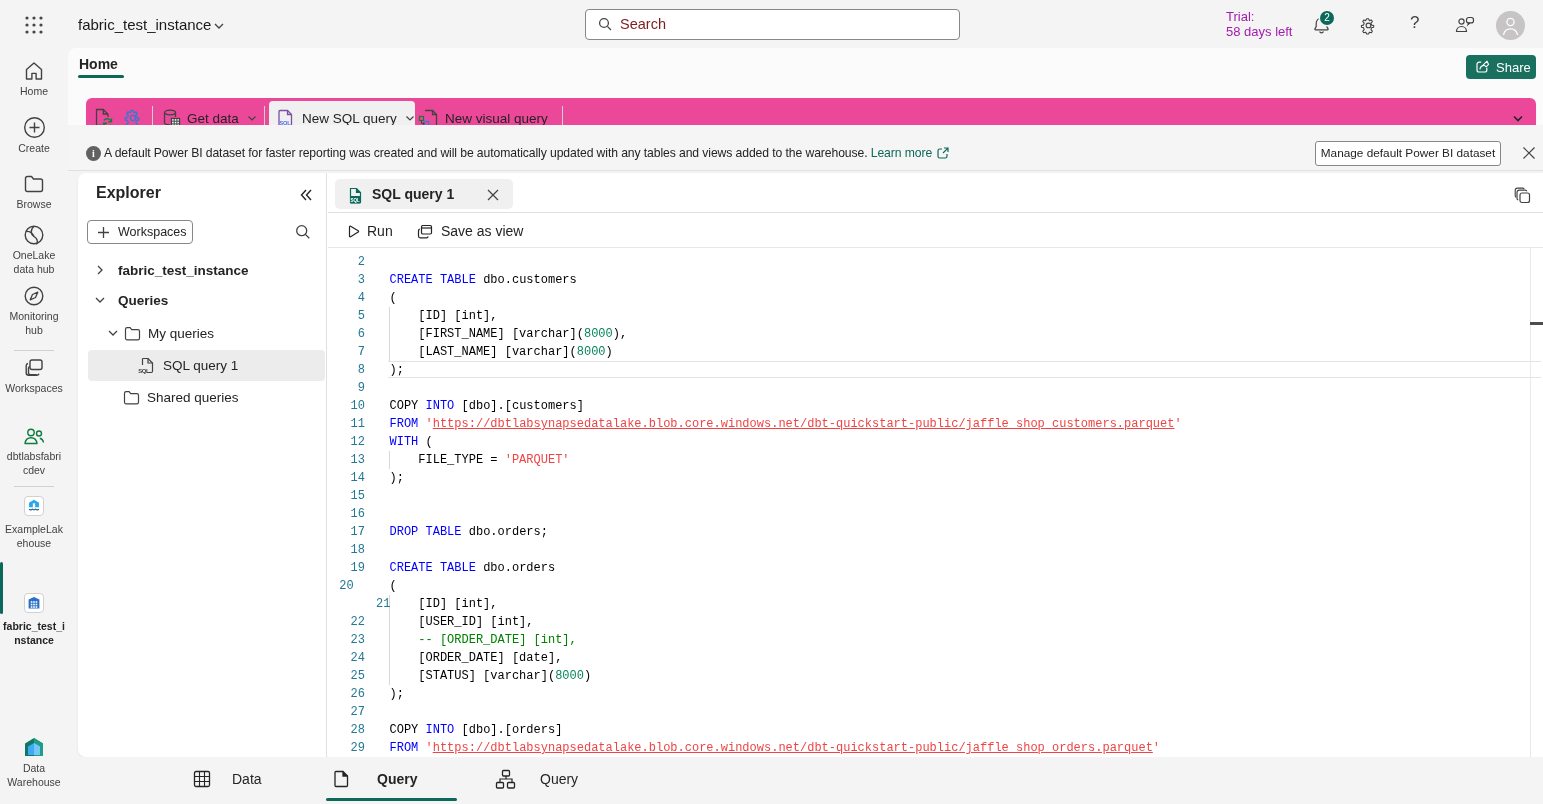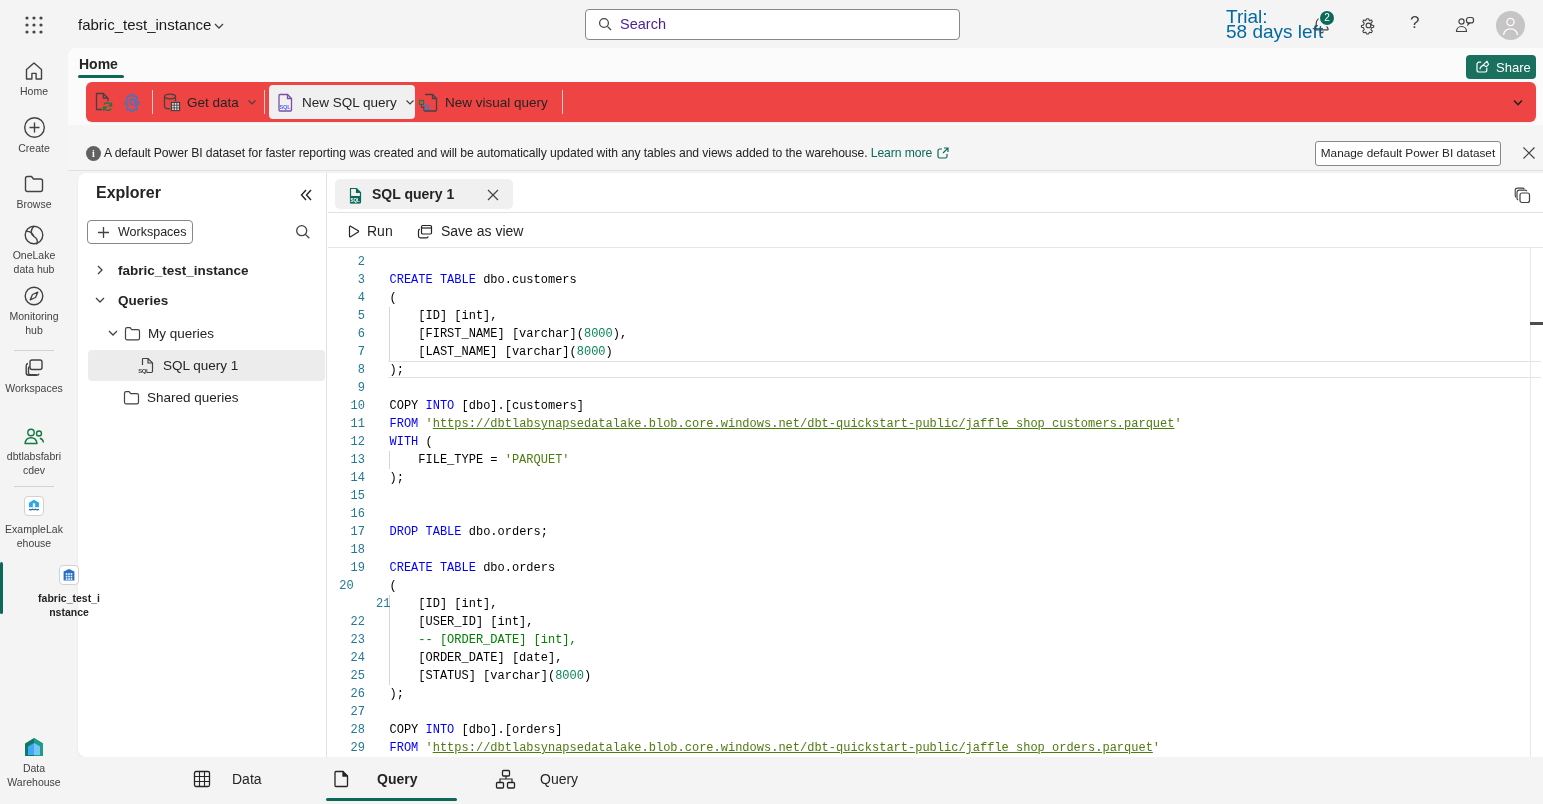--- a/index.html
+++ b/index.html
@@ -8,37 +8,37 @@
   .abs { position:absolute; }
   svg { display:block; }
   
   #topbar { position:absolute; left:0; top:0; width:1543px; height:48px; background:#f4f4f4; }
   
   #rail { position:absolute; left:0; top:48px; width:68px; height:756px; background:#f4f4f4; z-index:5; }
   .railitem { position:absolute; width:68px; text-align:center; font-size:10.5px; color:#424242; line-height:13.5px; }
   .railitem svg { margin:0 auto 3px auto; }
   
   #ribbon { position:absolute; left:68px; top:48px; width:1475px; height:77px; background:#fbfbfb; border-radius:8px 0 0 0; }
-  #toolcard { position:absolute; left:86px; top:82px; width:1450px; height:40px; background:#ef4444; border-radius:6px; box-shadow:0 1px 2px rgba(0,0,0,0.07); }
+  #toolcard { position:absolute; left:86px; top:98px; width:1450px; height:40px; background:#ec4899; border-radius:6px; box-shadow:0 1px 2px rgba(0,0,0,0.07); }
   .tbtn { position:absolute; top:0; height:40px; display:flex; align-items:center; font-size:13.5px; color:#242424; }
   .tsep { position:absolute; top:8px; width:1px; height:24px; background:#d1d1d1; }
   
   #banner { position:absolute; left:68px; top:125px; width:1475px; height:46px; background:#f5f5f5; border-bottom:1px solid #e0e0e0; }
   
   #panel { position:absolute; left:78px; top:173px; width:1465px; height:584px; background:#ffffff; border-radius:8px 0 0 8px; box-shadow:0 1px 3px rgba(0,0,0,0.06); }
   #vdivider { position:absolute; left:326px; top:173px; width:1px; height:584px; background:#e0e0e0; }
   
   .treerow { position:absolute; left:8px; width:237px; height:32px; display:flex; align-items:center; font-size:13.5px; color:#242424; }
   
   #tabbar { position:absolute; left:328px; top:173px; width:1215px; height:40px; border-bottom:1px solid #e0e0e0; background:#fff; border-radius:0; }
   #codearea { position:absolute; left:328px; top:248px; width:1215px; height:509px; background:#fff; overflow:hidden; font-family:"Liberation Mono", monospace; font-size:12px; line-height:18px; white-space:pre; }
   .ln { position:absolute; left:0; width:37px; text-align:right; color:#237893; }
   .cl { position:absolute; left:61.5px; color:#000; }
   .kw { color:#0000ff; }
-  .str { color:#4d7c0f; }
+  .str { color:#ef4444; }
   .num { color:#098658; }
   .com { color:#008000; }
   .url { text-decoration:underline; }
   
   #bottombar { position:absolute; left:0; top:757px; width:1543px; height:47px; background:#f4f4f4; }
 </style>
 </head>
 <body>
 <div id="topbar">
 
@@ -58,23 +58,23 @@
   <div class="abs" style="left:78px;top:16px;font-size:15px;color:#1b1a19;">fabric_test_instance</div>
   <svg class="abs" style="left:213px;top:20px;" width="12" height="12" viewBox="0 0 12 12">
       <path d="M2 4l4 4 4-4" fill="none" stroke="#424242" stroke-width="1.3"></path>
     </svg>
 
   <div class="abs" style="left:585px;top:9px;width:375px;height:31px;background:#fff;border:1px solid #8a8886;border-radius:4px;"></div>
   <svg class="abs" style="left:598px;top:17px;" width="15" height="15" viewBox="0 0 15 15">
       <circle cx="6" cy="6" r="4.4" fill="none" stroke="#484644" stroke-width="1.3"></circle>
       <path d="M9.4 9.4L13 13" stroke="#484644" stroke-width="1.3"></path>
     </svg>
-  <div class="abs" style="left:620px;top:16px;font-size:14.5px;color:#4c1d95;">Search</div>
-
-  <div class="abs" style="left:1226px;top:9px;font-size:19px;line-height:15px;color:#0369a1;">Trial:<br>58 days left</div>
+  <div class="abs" style="left:620px;top:16px;font-size:14.5px;color:#7f1d1d;">Search</div>
+
+  <div class="abs" style="left:1226px;top:9px;font-size:13px;line-height:15px;color:#a21caf;">Trial:<br>58 days left</div>
 
   <svg class="abs" style="left:1312px;top:16px;" width="19" height="19" viewBox="0 0 19 19">
     <path d="M9.5 2.2c3.2 0 5.3 2.3 5.3 5.3v3l1.3 2.4c.2.4-.1.9-.6.9H3.5c-.5 0-.8-.5-.6-.9l1.3-2.4v-3c0-3 2.1-5.3 5.3-5.3z" fill="none" stroke="#424242" stroke-width="1.2"></path>
     <path d="M7.6 15.5c.3.9 1 1.4 1.9 1.4s1.6-.5 1.9-1.4" fill="none" stroke="#424242" stroke-width="1.2"></path>
   </svg>
   <circle class="abs"></circle>
   <div class="abs" style="left:1320px;top:11px;width:14px;height:14px;border-radius:50%;background:#0c695a;box-shadow:0 0 0 1.5px #f4f4f4;color:#fff;font-size:10px;text-align:center;line-height:14px;">2</div>
 
   <svg class="abs" style="left:1359px;top:16px;" width="19" height="19" viewBox="0 0 20 20">
     <path d="M10 2.5l1 2.1 2.3-.6 1 1.7-1.6 1.7.8 2.2 2.3.4v2l-2.3.4-.8 2.2 1.6 1.7-1 1.7-2.3-.6-1 2.1h-2l-1-2.1-2.3.6-1-1.7 1.6-1.7-.8-2.2-2.3-.4v-2l2.3-.4.8-2.2L3.7 5.7l1-1.7 2.3.6 1-2.1z" fill="none" stroke="#424242" stroke-width="1.2" stroke-linejoin="round" transform="scale(0.95) translate(0.5,0.5)"></path>
@@ -161,21 +161,21 @@
   <div class="railitem" style="top:448px;">
     <svg width="20" height="20" viewBox="0 0 20 20" style="border:1px solid #d1d1d1;border-radius:4px;background:#fff;margin-bottom:7px;">
       <path d="M10 3l5.5 3.5v5h-11v-5z" fill="#28a8ea"></path>
       <path d="M4.5 13.5c1.2 1 2.5 1 3.7 0 1.2 1 2.4 1 3.6 0 1.2 1 2.5 1 3.7 0" fill="none" stroke="#0f548c" stroke-width="1.3"></path>
       <rect x="8.7" y="7" width="2.6" height="4.5" fill="#fff"></rect>
     </svg>
     ExampleLak<br>ehouse
   </div>
 
   <div class="abs" style="left:0px;top:514px;width:3px;height:52px;background:#0c695a;border-radius:2px;"></div>
-  <div class="railitem" style="top:517px;font-weight:bold;color:#242424;margin-left:35px;">
+  <div class="railitem" style="top:545px;font-weight:bold;color:#242424;">
     <svg width="20" height="20" viewBox="0 0 20 20" style="border:1px solid #d1d1d1;border-radius:4px;background:#fff;margin-bottom:7px;">
       <path d="M10 3.2l6 3v10h-12v-10z" fill="#2a70c8"></path>
       <g fill="#fff">
           <rect x="6.4" y="8" width="1.8" height="1.8"></rect>
           <rect x="9.1" y="8" width="1.8" height="1.8"></rect>
           <rect x="11.8" y="8" width="1.8" height="1.8"></rect>
           <rect x="6.4" y="10.8" width="1.8" height="1.8"></rect>
           <rect x="9.1" y="10.8" width="1.8" height="1.8"></rect>
           <rect x="11.8" y="10.8" width="1.8" height="1.8"></rect>
           <rect x="6.4" y="13.6" width="1.8" height="1.8"></rect>

